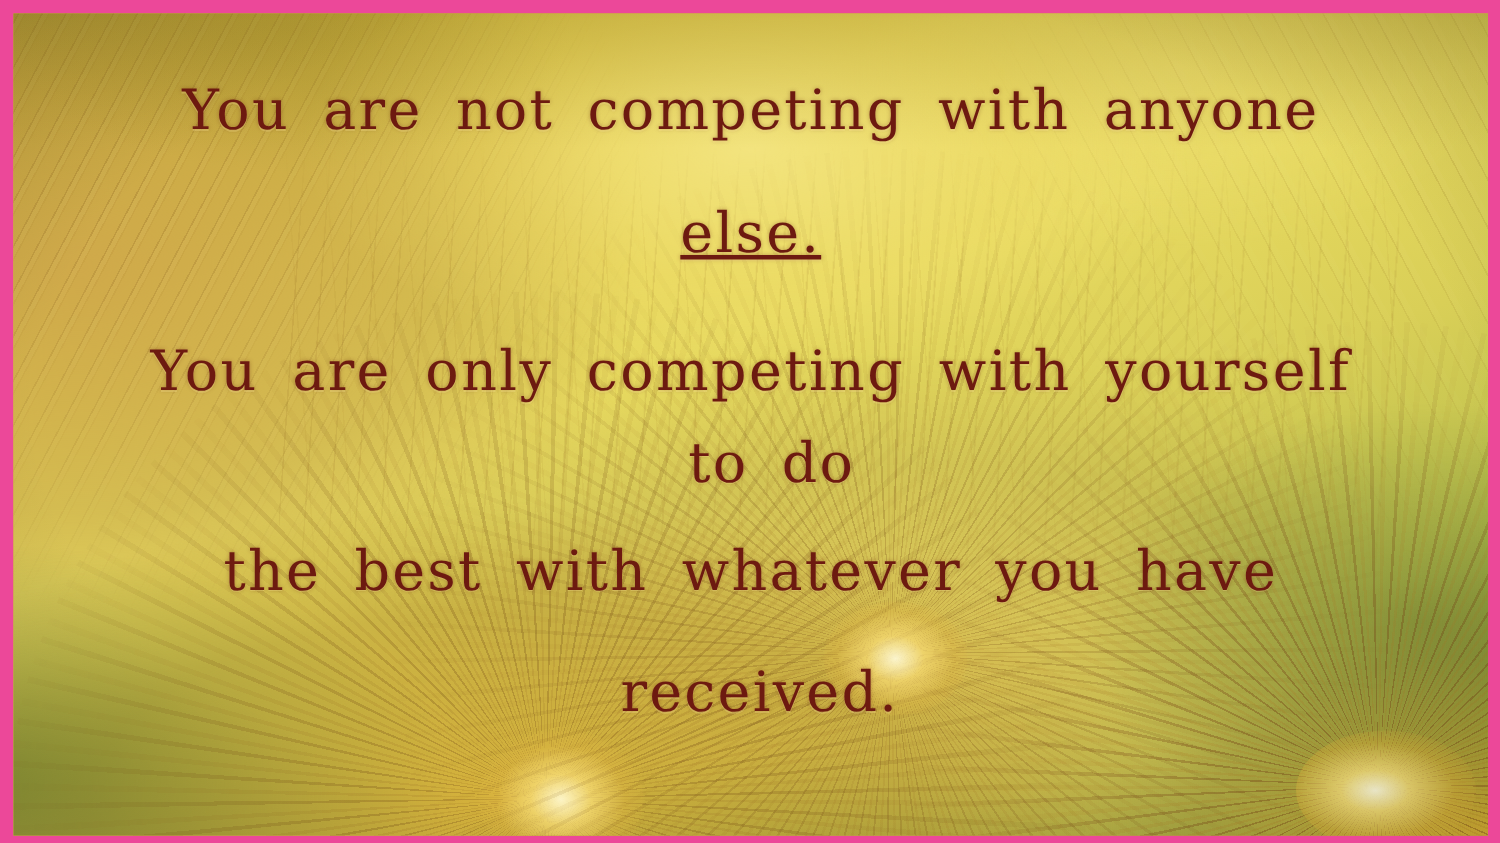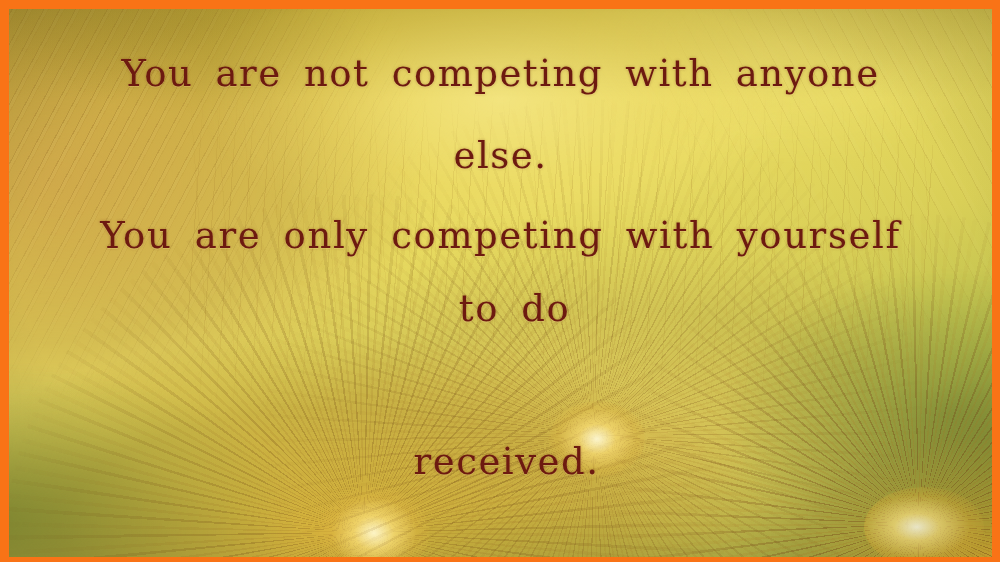--- a/index.html
+++ b/index.html
@@ -10,21 +10,21 @@
   }
   body {
     font-family: "Liberation Serif", serif;
   }
 
   #poster {
     position: relative;
     width: 1000px;
     height: 562px;
     overflow: hidden;
-    background: #f97316;
+    background: #ec4899;
   }
 
   
   .photo {
     position: absolute;
     left: 9px;
     top: 9px;
     right: 8px;
     bottom: 5px;
     overflow: hidden;
@@ -203,22 +203,22 @@
     line-height: 1;
     letter-spacing: 1.5px;
     word-spacing: 9px;
     white-space: nowrap;
     text-shadow:
        0 1px 0 rgba(255,235,150,0.30),
        0 0 3px rgba(90,24,12,0.35);
   }
 
   .l1 { position: absolute; top: 46px;  font-size: 37px; }
-  .l2 { position: absolute; top: 128px; font-size: 37px; }
-  .l3 { position: absolute; top: 208px; font-size: 37px; letter-spacing: 1.6px; }
+  .l2 { position: absolute; top: 128px; font-size: 37px; text-decoration: underline; }
+  .l3 { position: absolute; top: 220px; font-size: 37px; letter-spacing: 1.6px; }
   .l4 { position: absolute; top: 281px; font-size: 37px; margin-left: 28px; }
   .l5 { position: absolute; top: 353px; font-size: 37px; }
   .l6 { position: absolute; top: 434px; font-size: 37px; margin-left: 12px; }
 </style>
 </head>
 <body>
 
 <div id="poster">
 
   <div class="photo">
@@ -240,16 +240,17 @@
     <div class="layer strands-right"></div>
     <div class="layer filaments"></div>
     <div class="layer vignette"></div>
   </div>
 
   <div class="quote">
     <div class="quote-line l1">You are not competing with anyone</div>
     <div class="quote-line l2">else.</div>
     <div class="quote-line l3">You are only competing with yourself</div>
     <div class="quote-line l4">to do</div>
+    <div class="quote-line l5">the best with whatever you have</div>
     <div class="quote-line l6">received.</div>
   </div>
 
 </div>
 
 </body></html>

